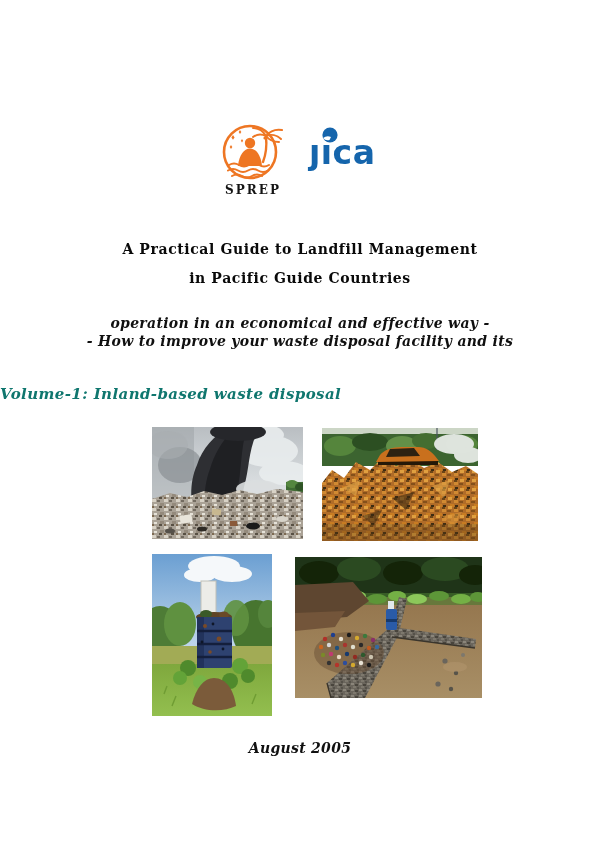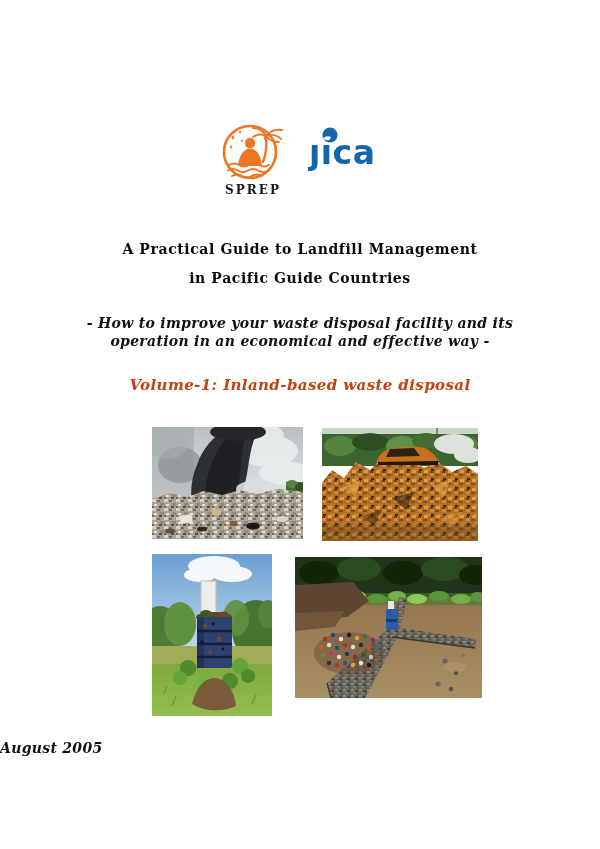--- a/index.html
+++ b/index.html
@@ -11,23 +11,23 @@
   
   .sprep-logo{left:220px;top:88px;width:66px;height:62px;}
   .sprep-label{left:208px;top:149px;width:90px;text-align:center;
     font-weight:bold;font-size:12px;letter-spacing:2px;color:#141414;}
   .jica-logo{left:307px;top:92px;width:78px;height:48px;}
   
   .title{left:0;right:0;top:201px;text-align:center;
     font-weight:bold;font-size:14px;line-height:29px;letter-spacing:0.6px;color:#090909;}
   .subtitle{left:0;right:0;top:281px;text-align:center;
     font-weight:bold;font-style:italic;font-size:14px;line-height:17.5px;letter-spacing:0.3px;color:#101010;}
-  .volume{left:0;right:0;top:342px;text-align:center;
-    font-weight:bold;font-style:italic;font-size:15px;letter-spacing:0.4px;color:#c2410c;}
-  .date{left:0;right:0;top:706px;text-align:left;
+  .volume{left:0;right:0;top:351px;
+    font-weight:bold;font-style:italic;font-size:15px;letter-spacing:0.4px;color:#0f766e;}
+  .date{left:0;right:0;top:706px;text-align:center;
     font-weight:bold;font-style:italic;font-size:14px;letter-spacing:0.3px;color:#101010;}
   
   .photo{display:block;}
   .photo svg{display:block;width:100%;height:100%;}
   .photo1{left:152px;top:393px;width:151px;height:112px;}
   .photo2{left:322px;top:394px;width:156px;height:113px;}
   .photo3{left:152px;top:520px;width:120px;height:162px;}
   .photo4{left:295px;top:523px;width:187px;height:141px;}
 </style>
 </head>
@@ -129,22 +129,22 @@
       </g>
     </svg>
   </div>
 
   <div class="abs title">
     <div>A Practical Guide to Landfill Management</div>
     <div>in Pacific Guide Countries</div>
   </div>
 
   <div class="abs subtitle">
+    <div>operation in an economical and effective way -</div>
     <div>- How to improve your waste disposal facility and its</div>
-    <div>operation in an economical and effective way -</div>
   </div>
 
   <div class="abs volume">Volume-1: Inland-based waste disposal</div>
 
   <div class="abs photo photo1" aria-label="burning-waste-dump-photo">
     <svg viewBox="0 0 151 112" preserveAspectRatio="none">
       <rect x="0" y="0" width="151" height="72" fill="url(#skyGrad1)"></rect>
       <rect x="0" y="0" width="42" height="72" fill="#9fa4a8" opacity="0.55"></rect>
       <g fill="#e9edee" opacity="0.9">
         <ellipse cx="116" cy="24" rx="30" ry="16"></ellipse>

